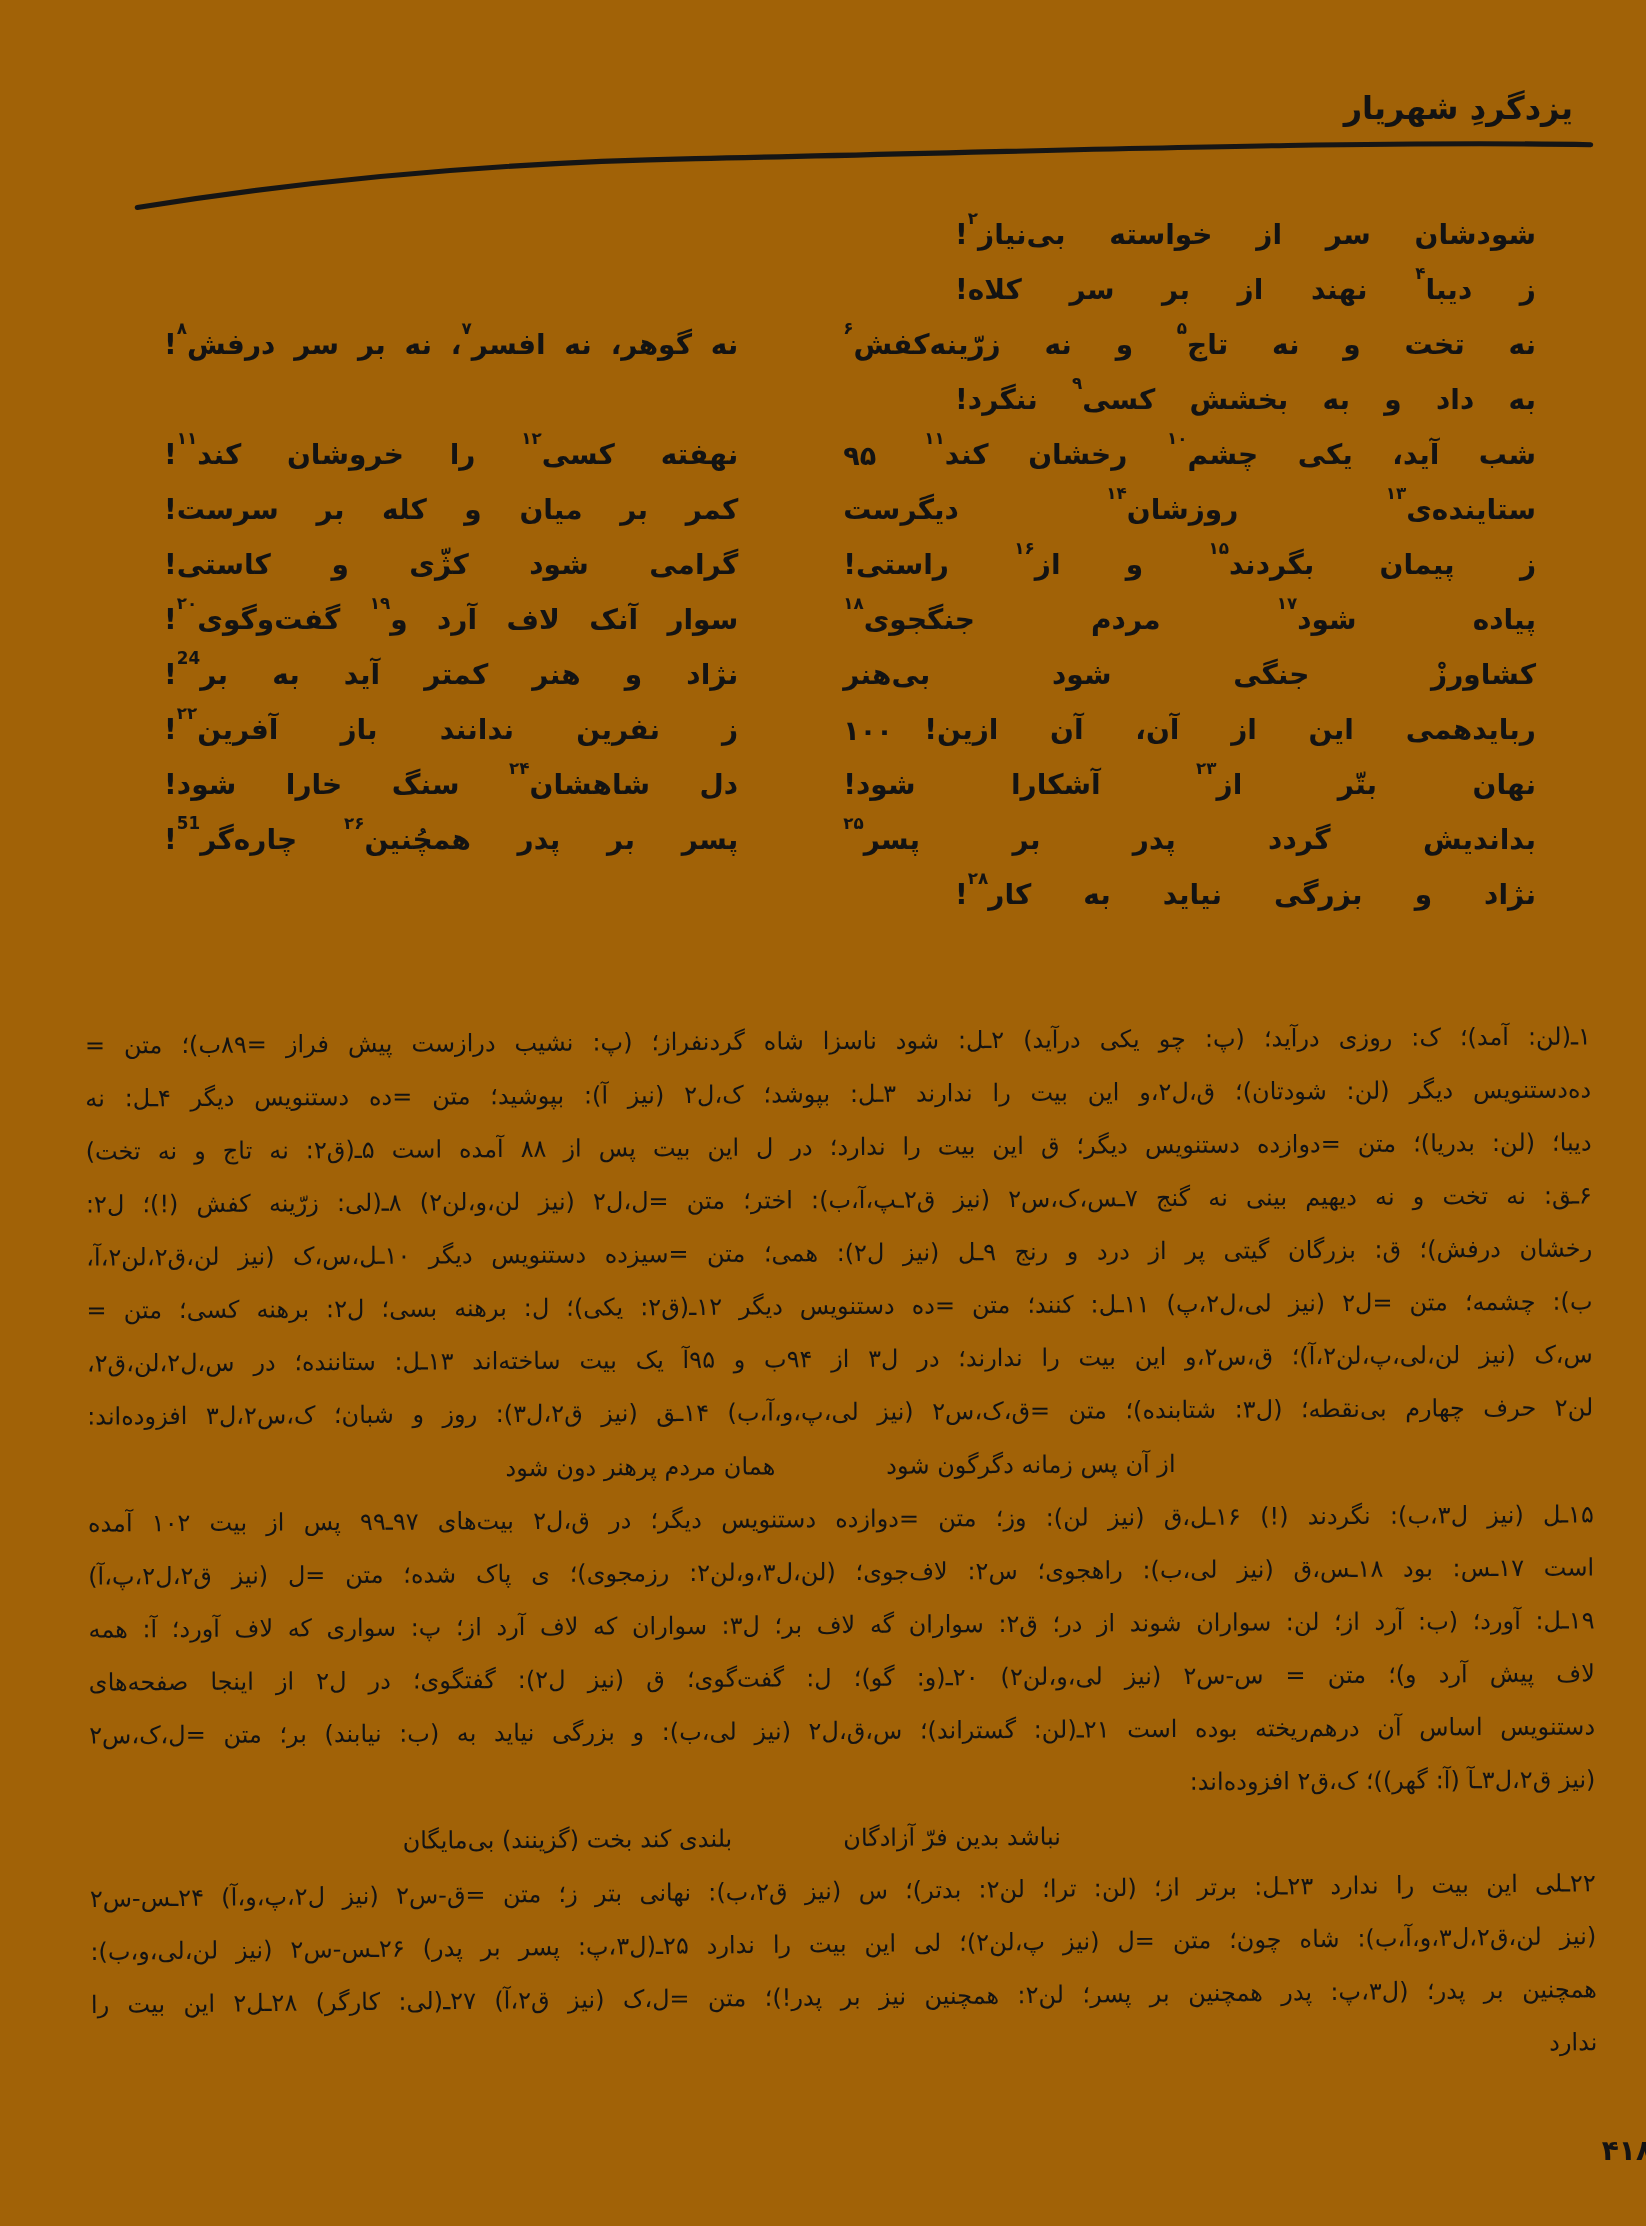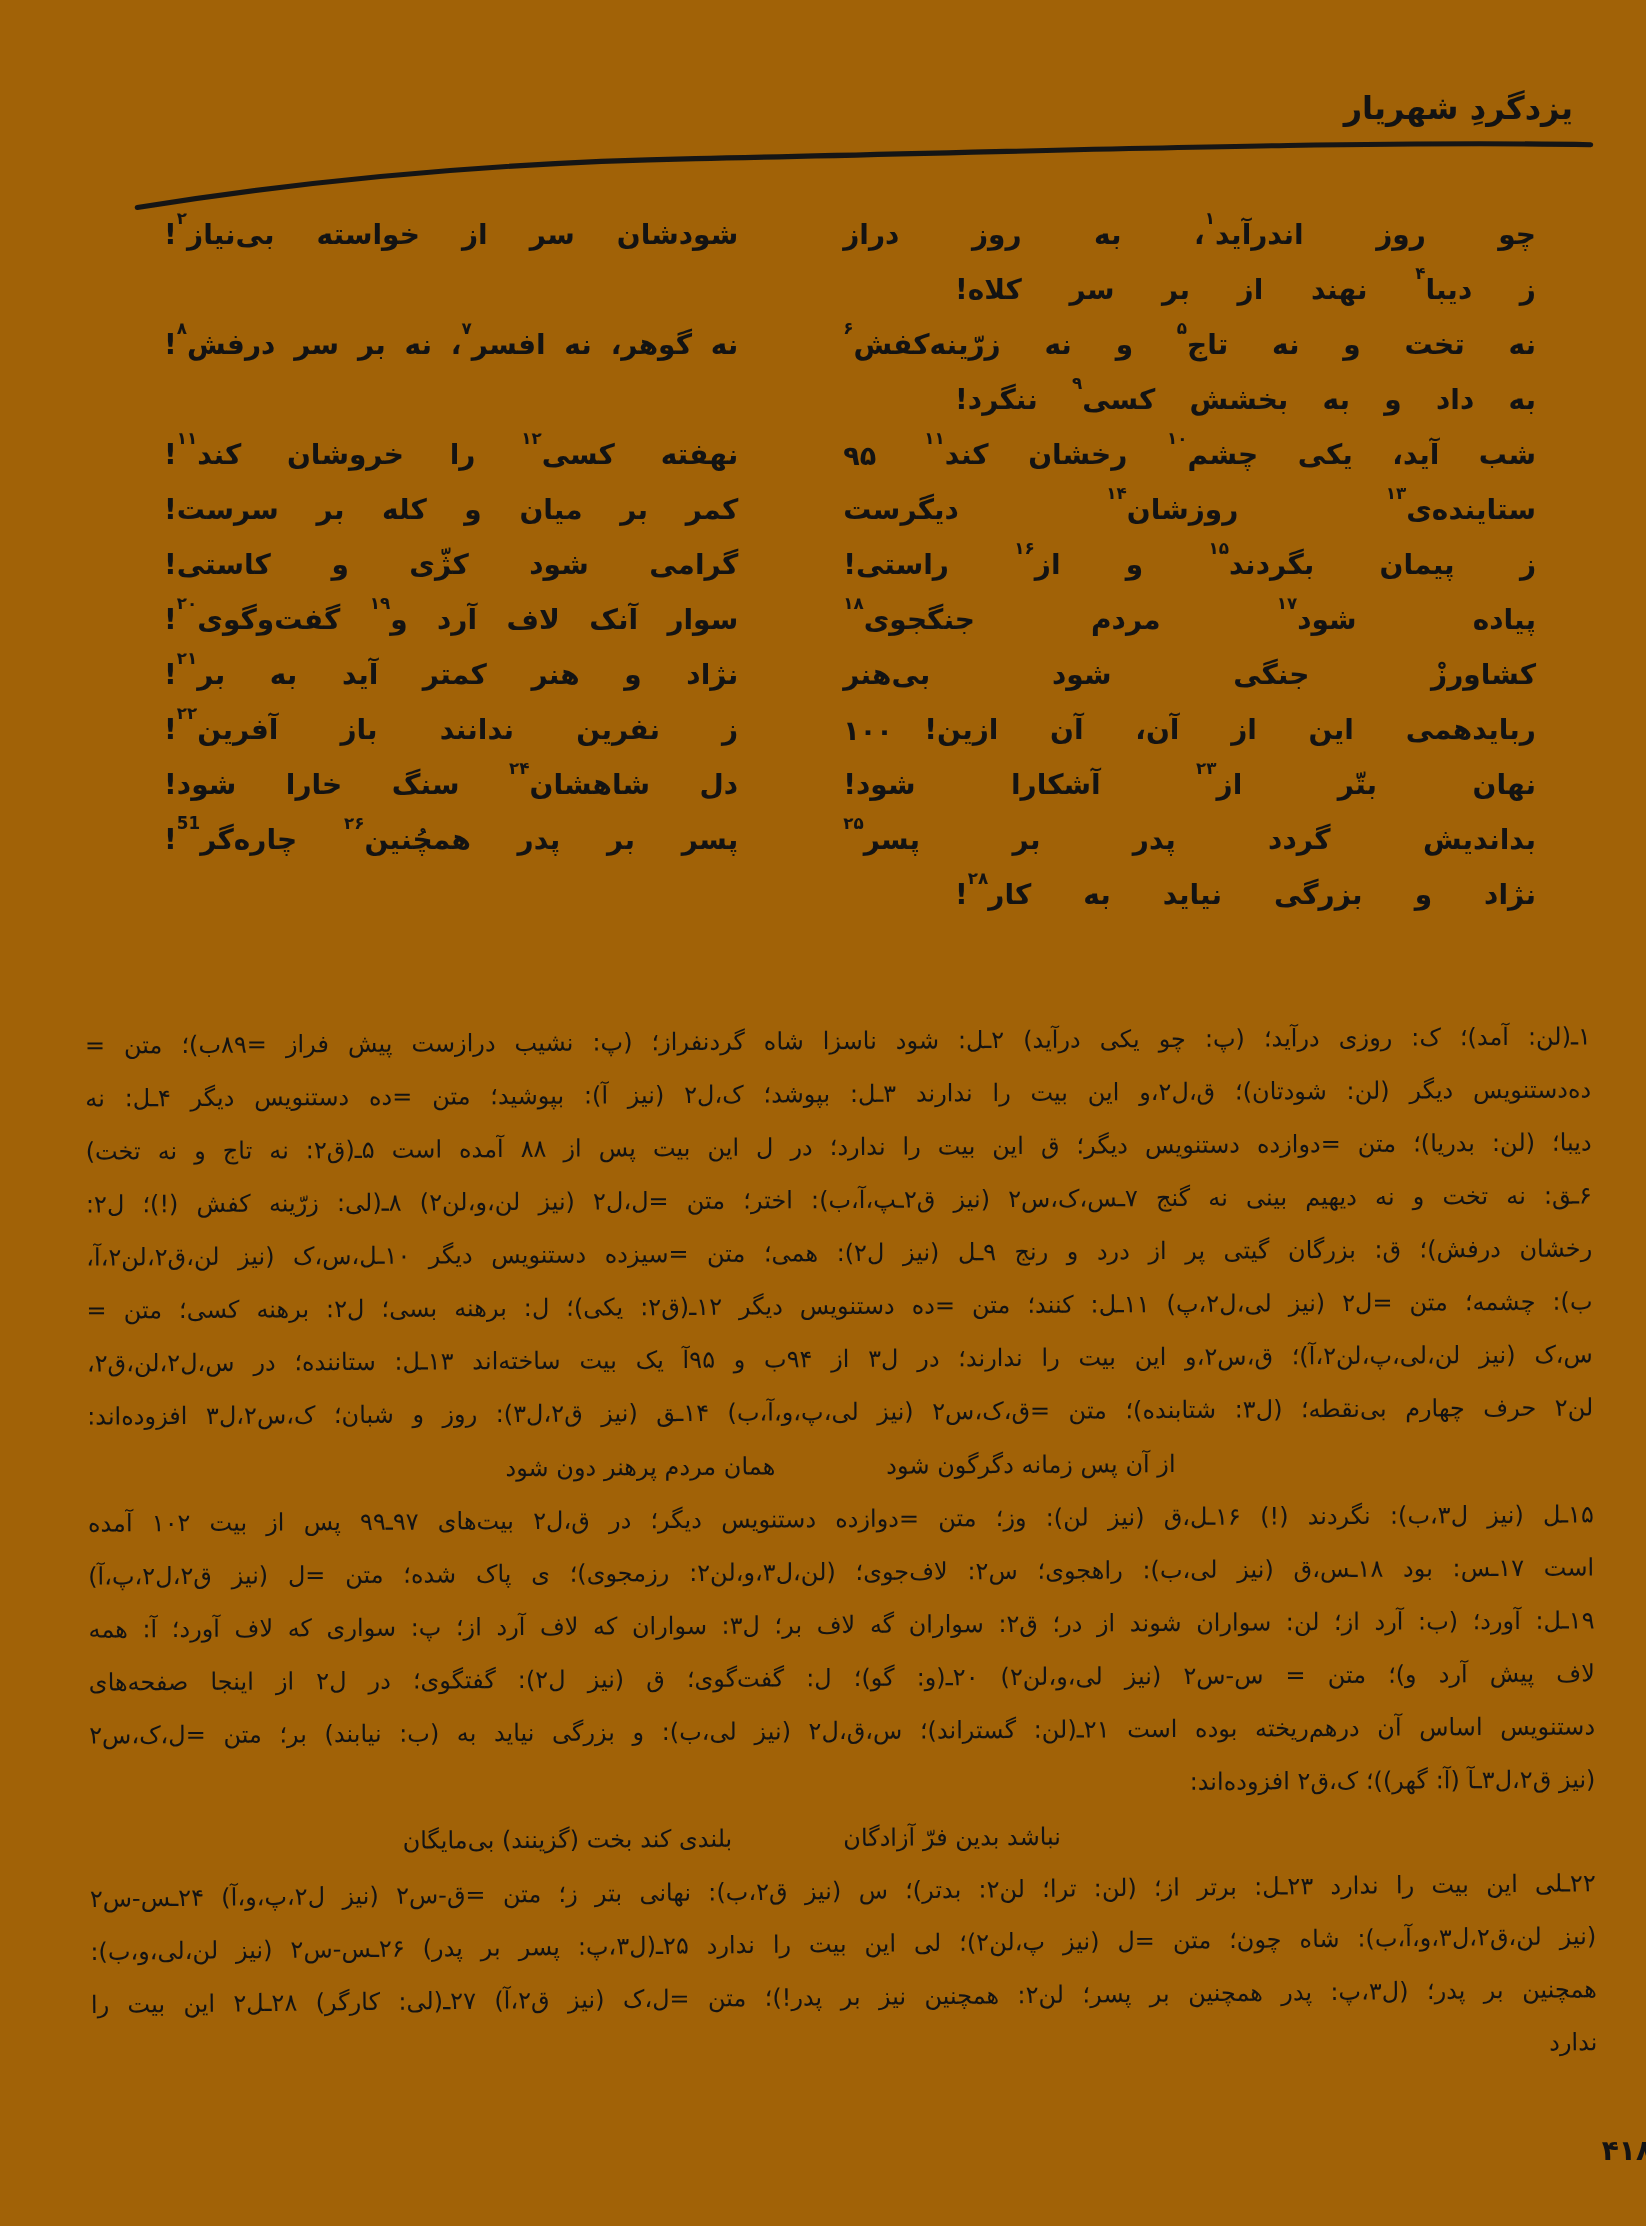--- a/index.html
+++ b/index.html
@@ -98,23 +98,20 @@
 <div class="page">
 
   <div class="header-title">یزدگردِ شهریار</div>
 
   <svg class="header-rule" width="1518" height="102" viewBox="0 0 1645 110">
     <path d="M 61,87 C 260,55 460,38 666,34 C 1000,27 1400,14 1636,19" fill="none" stroke="#151515" stroke-width="5.5" stroke-linecap="round"></path>
   </svg>
 
   <div class="poem">
       <div class="poem-row">
-        <div class="hemi hemi-right">
-          <div class="hemi-text">چو روز اندرآید<sup class="fn-mark">۱</sup>، به روز دراز</div>
-        </div>
         <div class="hemi hemi-left">
           <div class="hemi-text">شودشان سر از خواسته بی‌نیاز<sup class="fn-mark">۲</sup>!</div>
         </div>
       </div>
       <div class="poem-row">
         <div class="hemi hemi-left">
           <div class="hemi-text">ز دیبا<sup class="fn-mark">۴</sup> نهند از بر سر کلاه!</div>
         </div>
       </div>
       <div class="poem-row">
@@ -161,21 +158,21 @@
         </div>
         <div class="hemi hemi-left">
           <div class="hemi-text">سوار آنک لاف آرد و<sup class="fn-mark">۱۹</sup> گفت‌وگوی<sup class="fn-mark">۲۰</sup>!</div>
         </div>
       </div>
       <div class="poem-row">
         <div class="hemi hemi-right">
           <div class="hemi-text">کشاورزْ جنگی شود بی‌هنر</div>
         </div>
         <div class="hemi hemi-left">
-          <div class="hemi-text">نژاد و هنر کمتر آید به بر<sup class="fn-mark">۲۱</sup>!</div>
+          <div class="hemi-text">نژاد و هنر کمتر آید به بر<sup class="fn-mark">24</sup>!</div>
         </div>
       </div>
       <div class="poem-row">
         <div class="hemi hemi-right">
           <span class="verse-num">۱۰۰</span>
           <div class="hemi-text numbered">ربایدهمی این از آن، آن ازین!</div>
         </div>
         <div class="hemi hemi-left">
           <div class="hemi-text">ز نفرین ندانند باز آفرین<sup class="fn-mark">۲۲</sup>!</div>
         </div>

